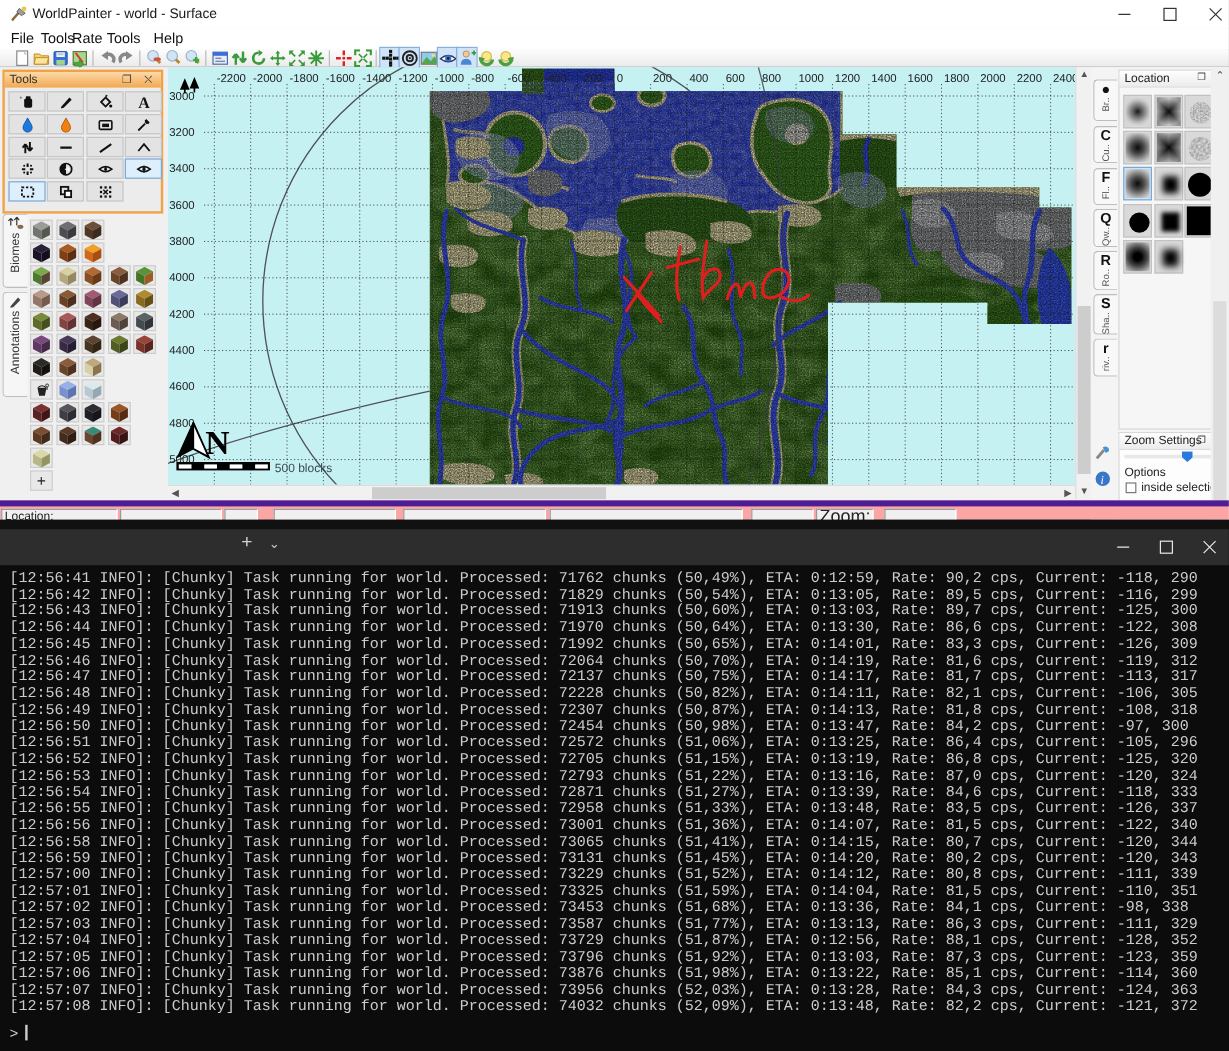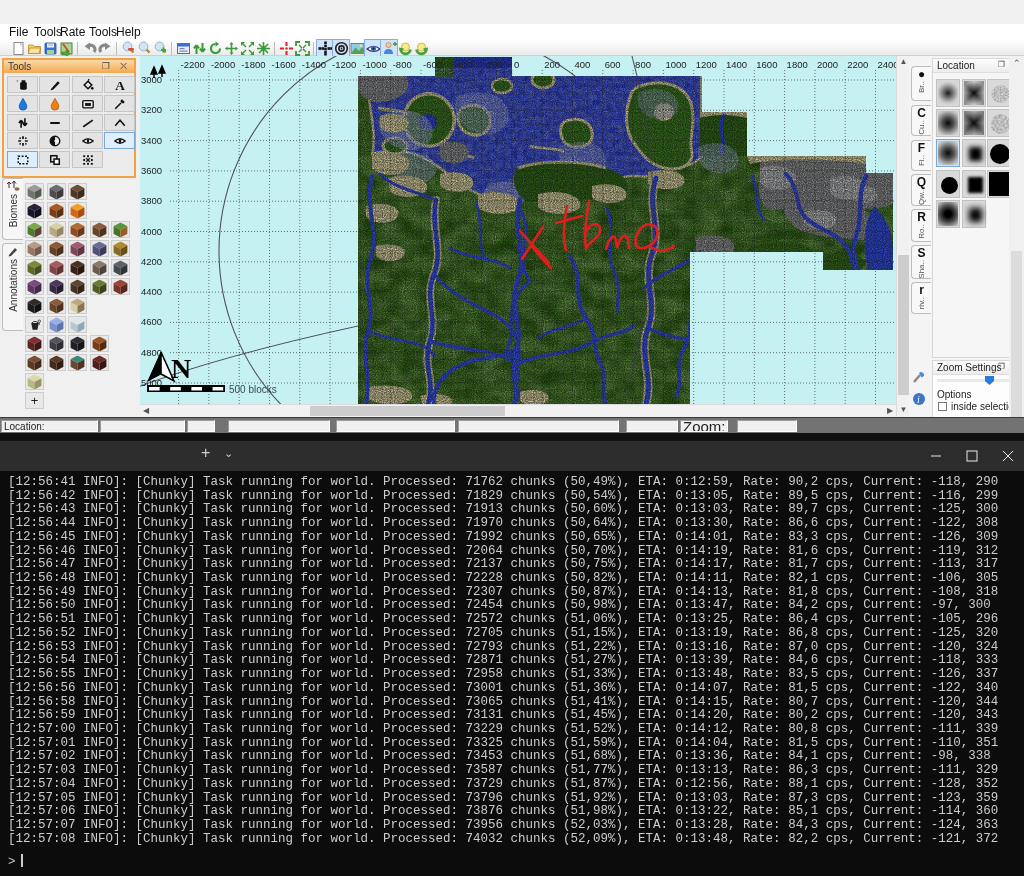--- a/index.html
+++ b/index.html
@@ -35,43 +35,60 @@
 .rts { writing-mode:vertical-rl; transform:rotate(180deg); font-size:8px; color:#555; margin:0 auto; }
 #brushes { position:absolute; left:23px; top:2px; width:90px; height:300px; background:#f6f6f6; border:1px solid #d8d8d8; }
 #brushes .hdr, #bsettings .hdr { position:absolute; left:0; top:0; right:0; height:14px; background:linear-gradient(#fefefe,#ececec); font-size:10px; color:#222; padding-left:4px; line-height:14px; border-bottom:1px solid #ddd; }
 .hico { position:absolute; right:2px; top:1px; font-size:8px; color:#444; letter-spacing:2px; }
 .brc { position:absolute; width:24px; height:28px; background:#d9d9d9; border:1px solid #c2c2c2; }
 .brc.sel { background:#cde4f7; border:1px solid #7aa8d8; }
 .br { position:absolute; left:0; top:0; right:0; bottom:0; margin:1px; }
 #bsettings { position:absolute; left:23px; top:304px; width:90px; height:73px; background:#fdfdfd; border:1px solid #d8d8d8; }
 #rscroll { position:absolute; left:1009px; top:56px; width:15px; height:377px; background:#f0f0f0; }
 #rscroll .th { position:absolute; left:2px; top:195px; width:11px; height:170px; background:#dcdcdc; }
-#statusbar { position:absolute; left:0; top:417px; width:1024px; height:16px; background:#737373; border-top:1px solid #4c1d95; }
+#statusbar { position:absolute; left:0; top:417px; width:1024px; height:16px; background:#fca5a5; border-top:5px solid #4c1d95; }
 .sfield { position:absolute; top:2px; height:12px; border:1px solid; border-color:#9a9a9a #fff #fff #9a9a9a; background:#f0f0f0; font-size:10px; color:#222; padding-left:2px; line-height:11px; white-space:nowrap; overflow:hidden; }
 #gap { position:absolute; left:0; top:433px; width:1024px; height:8px; background:#111; }
 #term { position:absolute; left:0; top:441px; width:1024px; height:435px; background:#0c0c0c; }
 #ttabbar { position:absolute; left:0; top:0; width:1024px; height:30px; background:#2d2d2d; }
 #ttab { position:absolute; left:9px; top:5px; width:181px; height:25px; background:#0c0c0c; border-radius:7px 7px 0 0; }
 #ttab .ti2 { position:absolute; left:15px; top:5px; }
 #ttab .tt { position:absolute; left:33px; top:6px; font-size:10.5px; color:#e8e8e8; }
 #ttab .tx { position:absolute; right:8px; top:4px; font-size:11px; color:#cfcfcf; }
 .tbico { position:absolute; top:5px; color:#cfcfcf; font-size:13px; }
 .twbtn { position:absolute; top:3px; width:36px; height:24px; color:#e8e8e8; text-align:center; }
 #tbody { position:absolute; left:8px; top:35px; width:1010px; font-family:"Liberation Mono",monospace; font-size:12.5px; line-height:13.72px; color:#cccccc; white-space:pre; }
 #prompt { position:absolute; left:8px; top:413px; font-family:"Liberation Mono",monospace; font-size:12.3px; color:#cccccc; }
 #prompt .cur { display:inline-block; width:1.5px; height:13px; background:#ccc; vertical-align:-2px; margin-left:6px; }
 </style></head>
 <body>
 <div id="wp">
+ <div id="titlebar">
+  <svg width="16" height="16" viewBox="0 0 16 16" style="position:absolute;left:8px;top:4px">
+        <path d="M2,13 L9,5" stroke="#8a6a3a" stroke-width="2"></path>
+        <path d="M8,3 L13,7 L10,9 L6,6 Z" fill="#9aa0a8" stroke="#555" stroke-width="0.7"></path>
+        <circle cx="12" cy="3.5" r="2" fill="#e8c84a"></circle>
+      </svg>
+  <span class="t">WorldPainter - world - Surface</span>
+  <div class="wbtn" style="left:918px"><svg width="38" height="24">
+          <path d="M14,12 H24" stroke="#333" stroke-width="1"></path>
+        </svg></div>
+  <div class="wbtn" style="left:956px"><svg width="38" height="24">
+          <rect x="14" y="7" width="10" height="10" fill="none" stroke="#333" stroke-width="1"></rect>
+        </svg></div>
+  <div class="wbtn" style="left:994px"><svg width="38" height="24">
+          <path d="M14,7 L24,17 M24,7 L14,17" stroke="#333" stroke-width="1"></path>
+        </svg></div>
+ </div>
  <div id="menubar">
   <span style="left:9px">File</span>
       <span style="left:34px">Tools</span>
       <span style="left:60px">Rate</span>
       <span style="left:89px">Tools</span>
-      <span style="left:116px">Help</span>
+      <span style="left:128px">Help</span>
  </div>
  <div id="toolbar">
       <div class="ti">
         <svg width="15" height="15" viewBox="0 0 15 15">
           <rect x="3" y="1.5" width="9" height="12" fill="#fff" stroke="#888" stroke-width="1"></rect>
           <path d="M9,1.5 L12,4.5 L9,4.5 Z" fill="#cacaca"></path>
         </svg>
       </div>
       <div class="ti">
         <svg width="15" height="15" viewBox="0 0 15 15">

